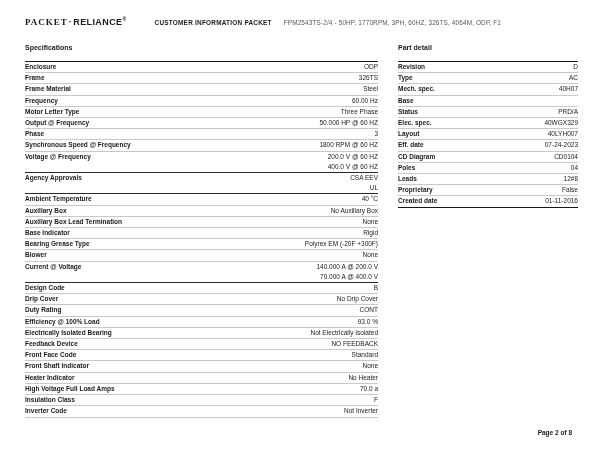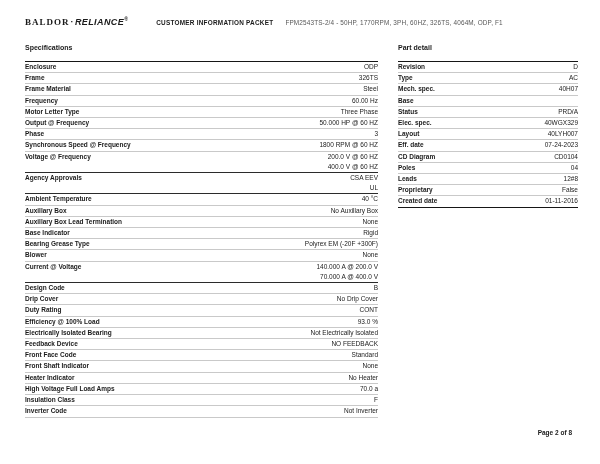--- a/index.html
+++ b/index.html
@@ -11,21 +11,21 @@
     position:relative;
     overflow:hidden;
   }
   .page { padding:16px 22px 0 25px; width:600px; height:464px; position:relative; }
 
   
   .doc-header { display:flex; align-items:baseline; white-space:nowrap; }
   .logo { font-size:9px; font-weight:bold; letter-spacing:0.4px; }
   .logo-primary { font-family:"Liberation Serif", serif; font-weight:700; letter-spacing:1px; }
   .logo-sep { padding:0 1px; }
-  .logo-secondary { font-style:italic; font-weight:700; }
+  .logo-secondary { font-weight:700; }
   .logo-mark { font-size:5px; vertical-align:super; font-style:italic; }
   .doc-title { margin-left:28px; font-size:6.4px; font-weight:bold; letter-spacing:0.25px; }
   .product-code { margin-left:12px; font-size:6.4px; color:#575757; letter-spacing:0.15px; }
 
   
   .columns { display:flex; margin-top:16px; }
   .col-left { width:353px; }
   .col-right { width:180px; margin-left:20px; }
   .section-title { font-size:7px; font-weight:bold; line-height:9px; }
 
@@ -48,21 +48,21 @@
     font-size:6.5px; font-weight:bold;
   }
 </style>
 </head>
 <body>
 
 <div class="page">
 
   <div class="doc-header">
     <div class="logo">
-      <span class="logo-primary">BALDOR</span><span class="logo-sep">·</span><span class="logo-secondary">RELIANCE</span><span class="logo-mark">®</span>
+      <span class="logo-primary">PACKET</span><span class="logo-sep">·</span><span class="logo-secondary">RELIANCE</span><span class="logo-mark">®</span>
     </div>
     <div class="doc-title">CUSTOMER INFORMATION PACKET</div>
     <div class="product-code">FPM2543TS-2/4 - 50HP, 1770RPM, 3PH, 60HZ, 326TS, 4064M, ODP, F1</div>
   </div>
 
   <div class="columns">
     <section class="col-left">
       <h2 class="section-title">Specifications</h2>
       <div class="spec-table" id="spec-table">
           <div class="row">

